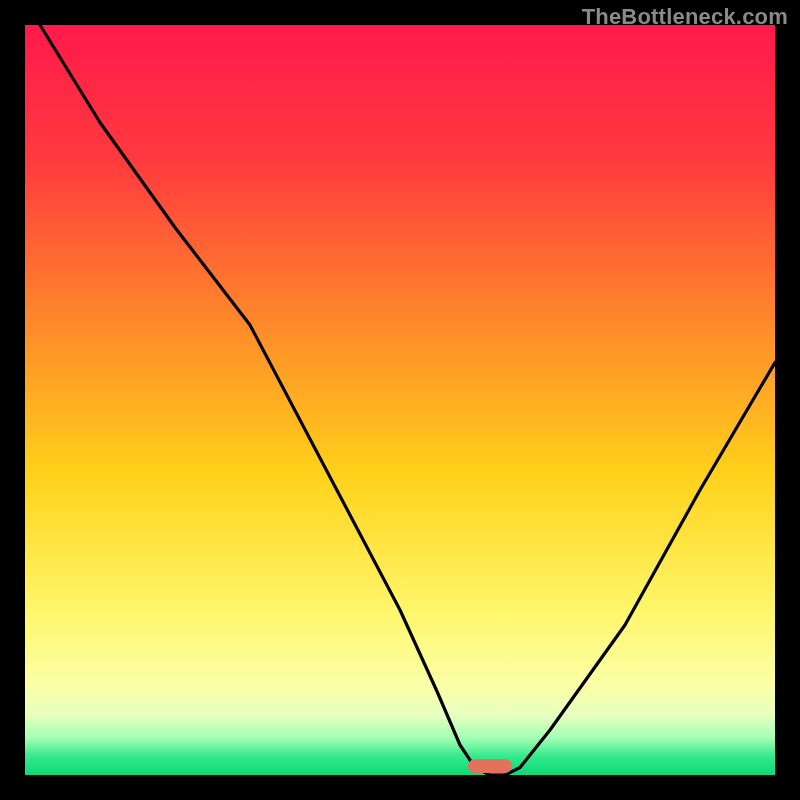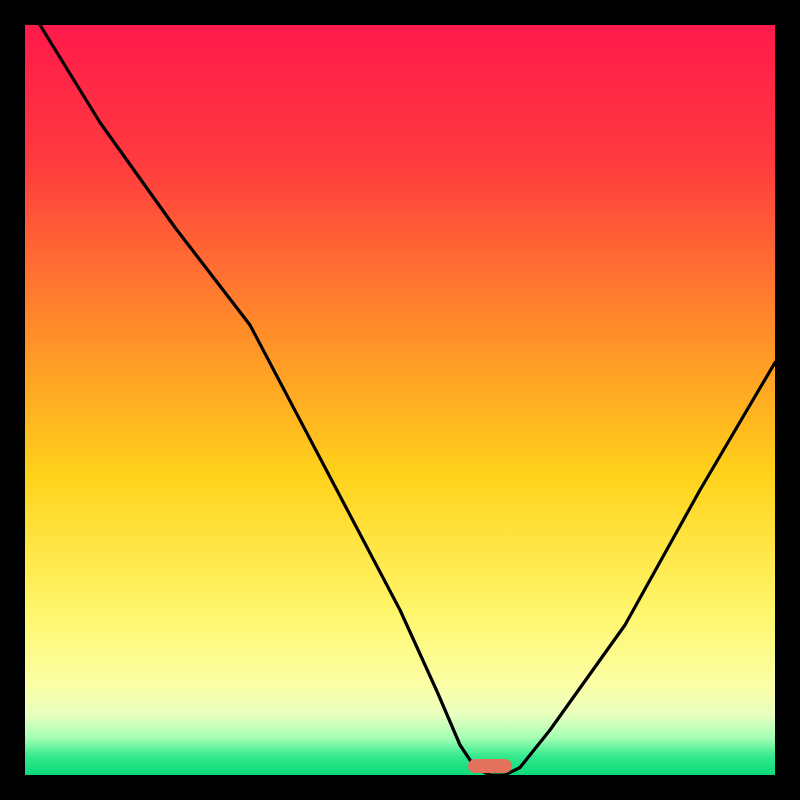--- a/index.html
+++ b/index.html
@@ -38,20 +38,21 @@
     height: 14px;
     width: 44px;
     border-radius: 7px;
     background: #e2725b;
   }
 </style>
 </head>
 <body>
 
 <div class="frame">
+  <div class="watermark">TheBottleneck.com</div>
 
   <svg class="plot" viewBox="0 0 750 750" preserveAspectRatio="none">
     <defs>
       <linearGradient id="bg-grad" x1="0" y1="0" x2="0" y2="1">
           <stop offset="0%" stop-color="#ff1a4b"></stop>
           <stop offset="18%" stop-color="#ff3a3f"></stop>
           <stop offset="40%" stop-color="#ff8a2a"></stop>
           <stop offset="60%" stop-color="#ffd21a"></stop>
           <stop offset="78%" stop-color="#fff66a"></stop>
           <stop offset="88%" stop-color="#fbffa6"></stop>

